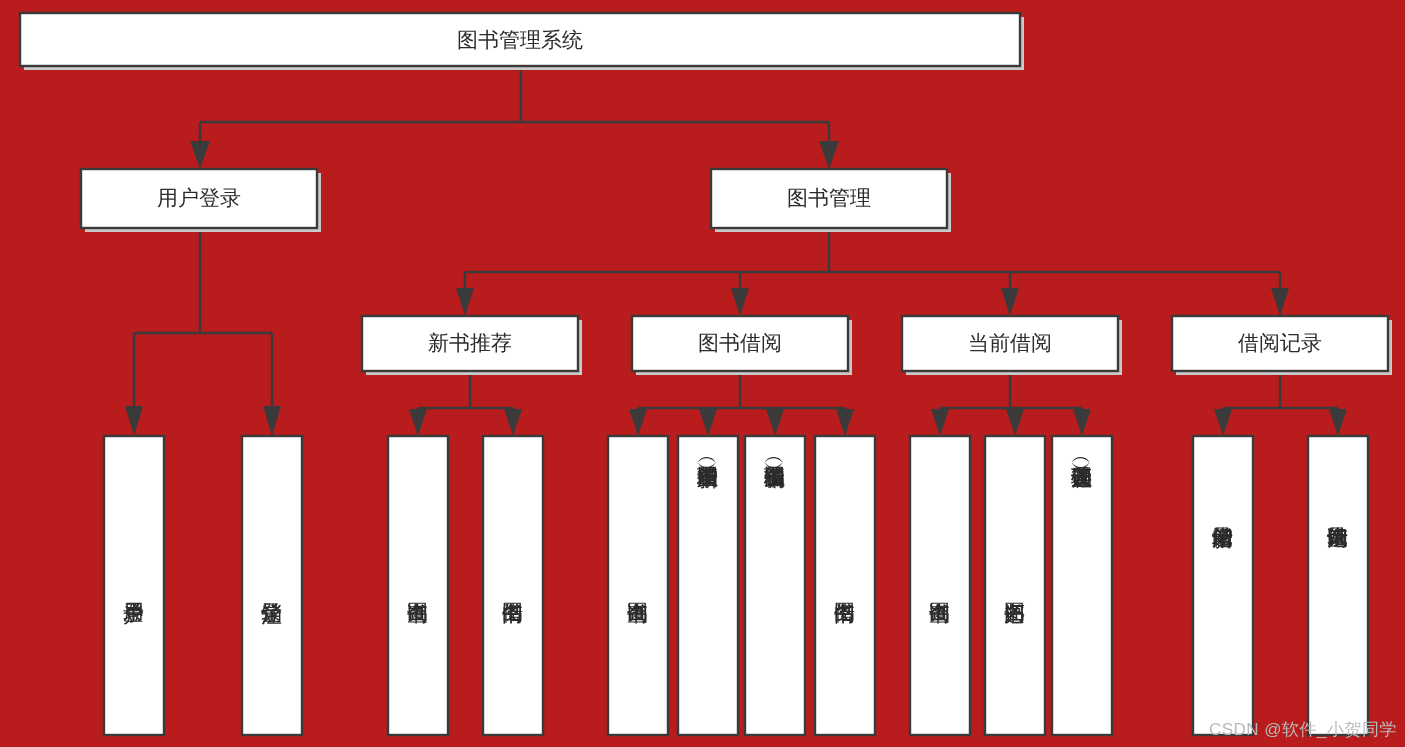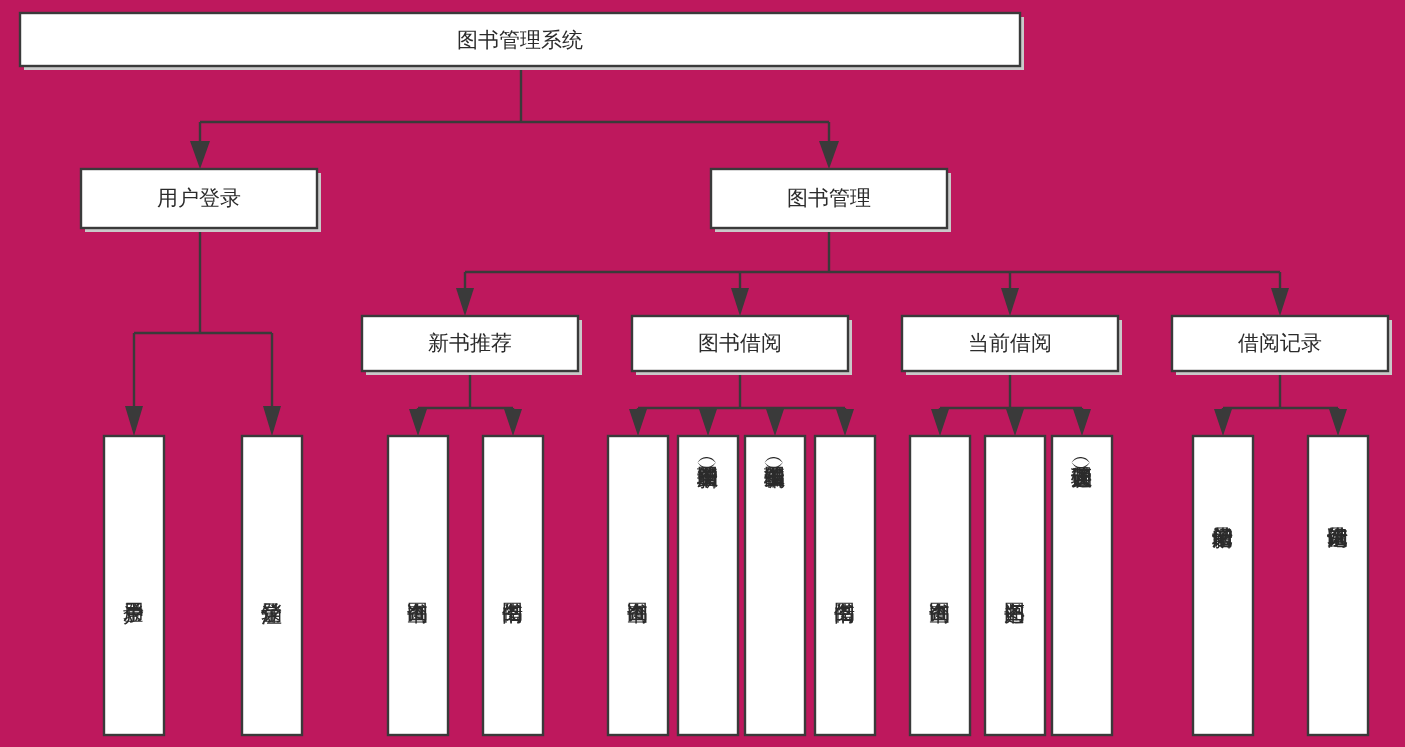--- a/index.html
+++ b/index.html
@@ -7,21 +7,21 @@
     padding: 0;
     background: #ffffff;
   }
   body {
     font-family: "Liberation Sans", "DejaVu Sans", sans-serif;
   }
   #stage {
     position: relative;
     width: 1405px;
     height: 747px;
-    background: #be185d;
+    background: #b91c1c;
     overflow: hidden;
   }
   #diagram-svg {
     position: absolute;
     left: 0;
     top: 0;
     width: 1405px;
     height: 747px;
   }
   .node-box {
@@ -242,14 +242,15 @@
       <text class="node-label-v" x="1223" y="510" writing-mode="tb" glyph-orientation-vertical="0">新增借阅记录</text>
     </g>
 
     <g>
       <rect class="node-box" x="1308" y="436" width="60" height="299"></rect>
       <text class="node-label-v" x="1338" y="510" writing-mode="tb" glyph-orientation-vertical="0">查询借阅记录</text>
     </g>
 
   </svg>
 
+  <div class="watermark">CSDN @软件_小贺同学</div>
 
 </div>
 
 </body></html>

